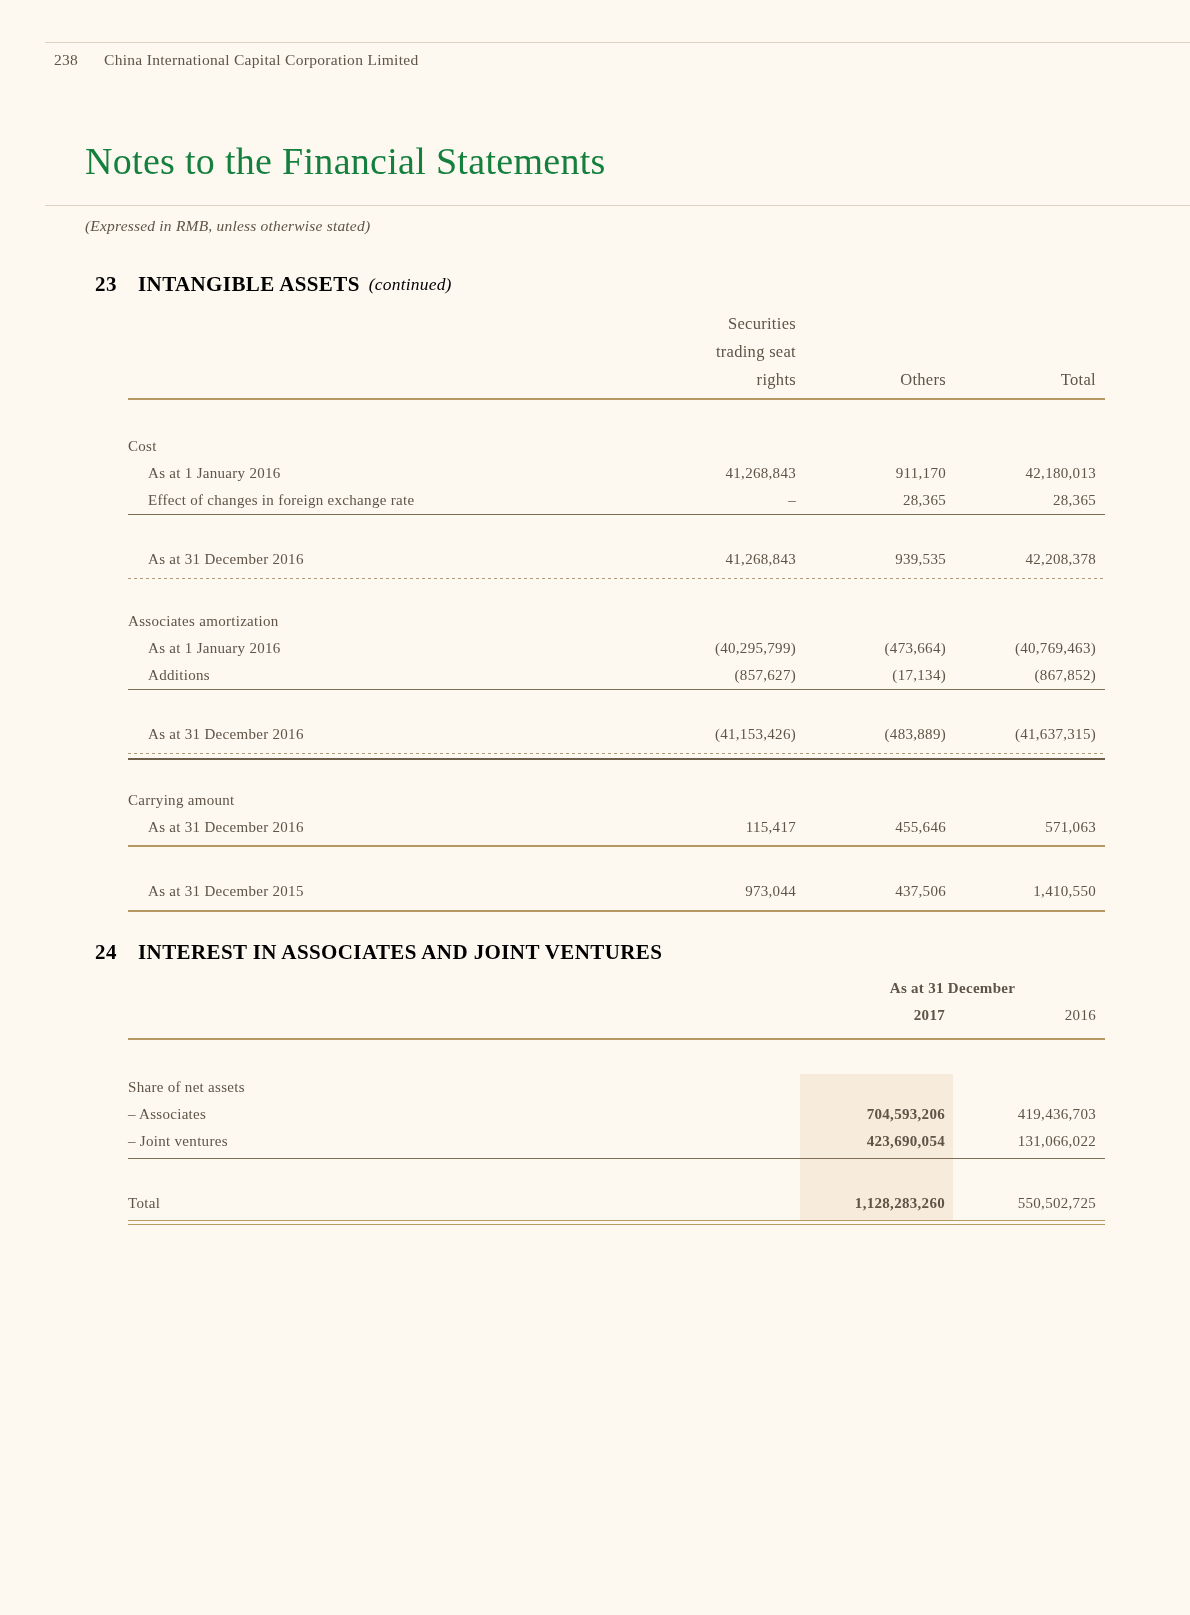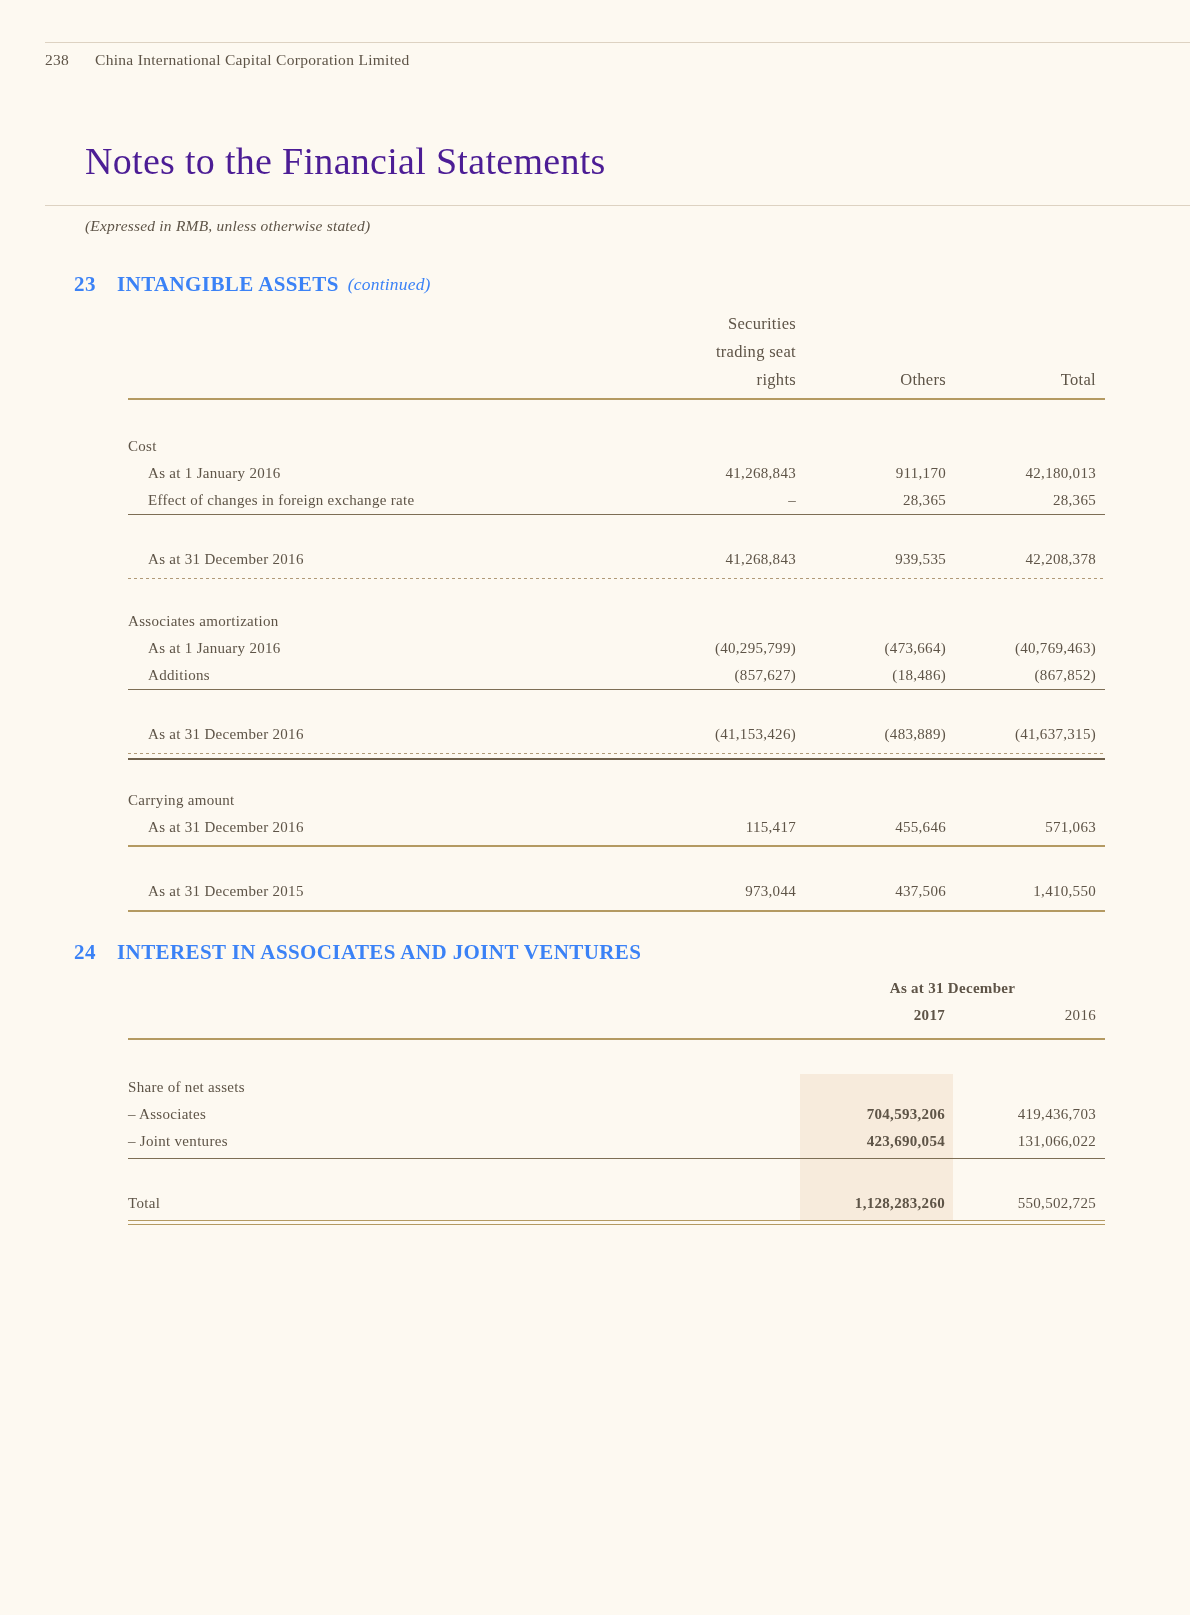--- a/index.html
+++ b/index.html
@@ -7,27 +7,27 @@
     position:relative;
     width:1190px; height:1615px;
     background:#fdf9f1;
     font-family:"Liberation Serif", serif;
     color:#5e5447;
     overflow:hidden;
   }
   .top-rule   { position:absolute; left:45px; right:0; top:42px;  border-top:1px solid #ddd2c2; }
   .title-rule { position:absolute; left:45px; right:0; top:205px; border-top:1px solid #ddd2c2; }
 
-  .page-header { position:absolute; left:45px; top:51px; font-size:15.5px; letter-spacing:.3px; display:flex; }
+  .page-header { position:absolute; left:54px; top:51px; font-size:15.5px; letter-spacing:.3px; display:flex; }
   .page-header .pno { width:50px; }
 
-  .doc-title { position:absolute; left:85px; top:139px; font-size:38px; color:#4c1d95; letter-spacing:.3px; }
+  .doc-title { position:absolute; left:85px; top:139px; font-size:38px; color:#15803d; letter-spacing:.3px; }
   .rmb-note  { position:absolute; left:85px; top:217px; font-size:15.5px; font-style:italic; letter-spacing:.2px; }
 
-  .sec-head { position:absolute; left:74px; display:flex; color:#3b82f6; font-weight:bold; font-size:21px; letter-spacing:.4px; }
+  .sec-head { position:absolute; left:95px; display:flex; color:#000000; font-weight:bold; font-size:21px; letter-spacing:.4px; }
   .sec-head .num { width:43px; }
   .sec-head .cont { font-weight:normal; font-style:italic; font-size:17.5px; margin-left:9px; position:relative; top:2px; letter-spacing:.2px;text-align:center; }
   .sec23-head { top:272px; }
   .sec24-head { top:940px; }
 
   .tbl { position:absolute; left:128px; width:977px; }
   .tbl23 { top:310px; }
   .tbl24 { top:975px; }
 
   .t-row { display:flex; line-height:27px; font-size:15px; letter-spacing:.3px; }
@@ -122,21 +122,21 @@
     </div>
     <div class="t-row">
       <span class="cl ind">As at 1 January 2016</span>
       <span class="cn1">(40,295,799)</span>
       <span class="cn2">(473,664)</span>
       <span class="cn3">(40,769,463)</span>
     </div>
     <div class="t-row">
       <span class="cl ind">Additions</span>
       <span class="cn1">(857,627)</span>
-      <span class="cn2">(18,486)</span>
+      <span class="cn2">(17,134)</span>
       <span class="cn3">(867,852)</span>
     </div>
     <div class="rule-thin"></div>
 
     <div class="t-row mt31">
       <span class="cl ind">As at 31 December 2016</span>
       <span class="cn1">(41,153,426)</span>
       <span class="cn2">(483,889)</span>
       <span class="cn3">(41,637,315)</span>
     </div>

